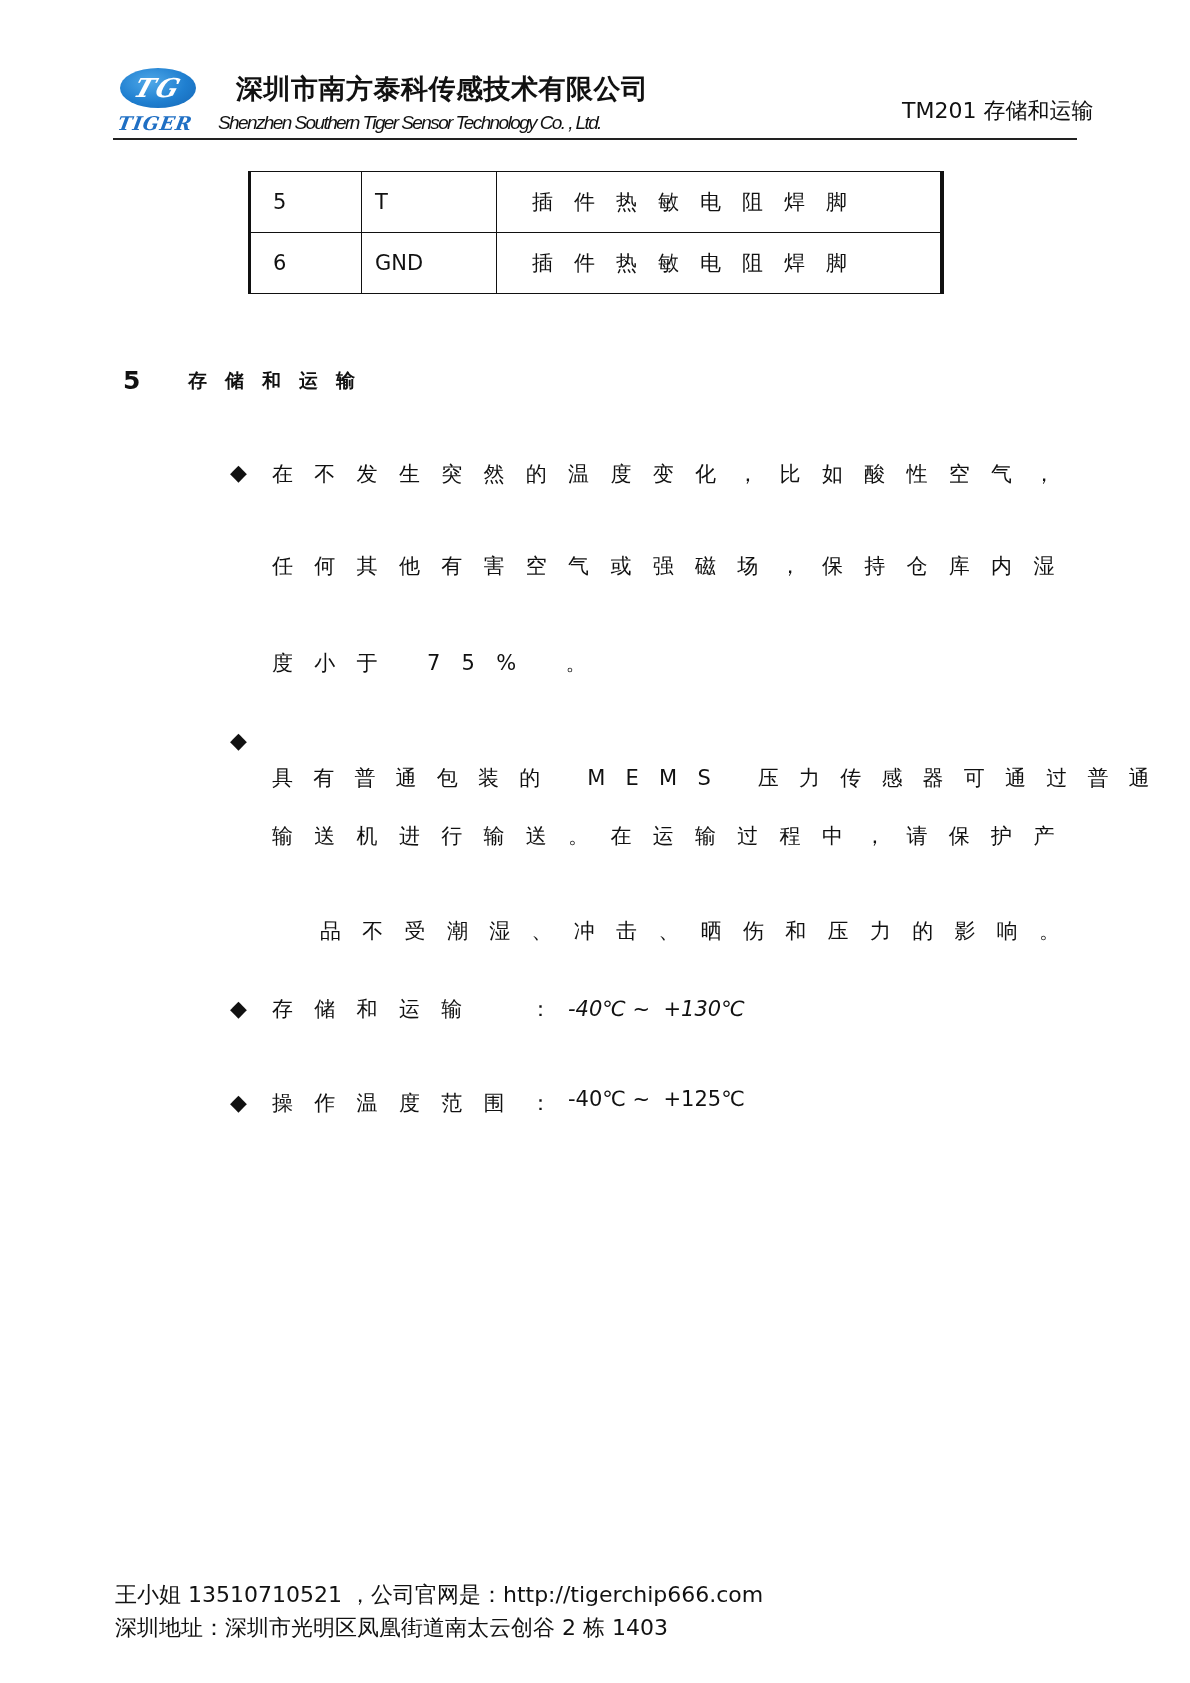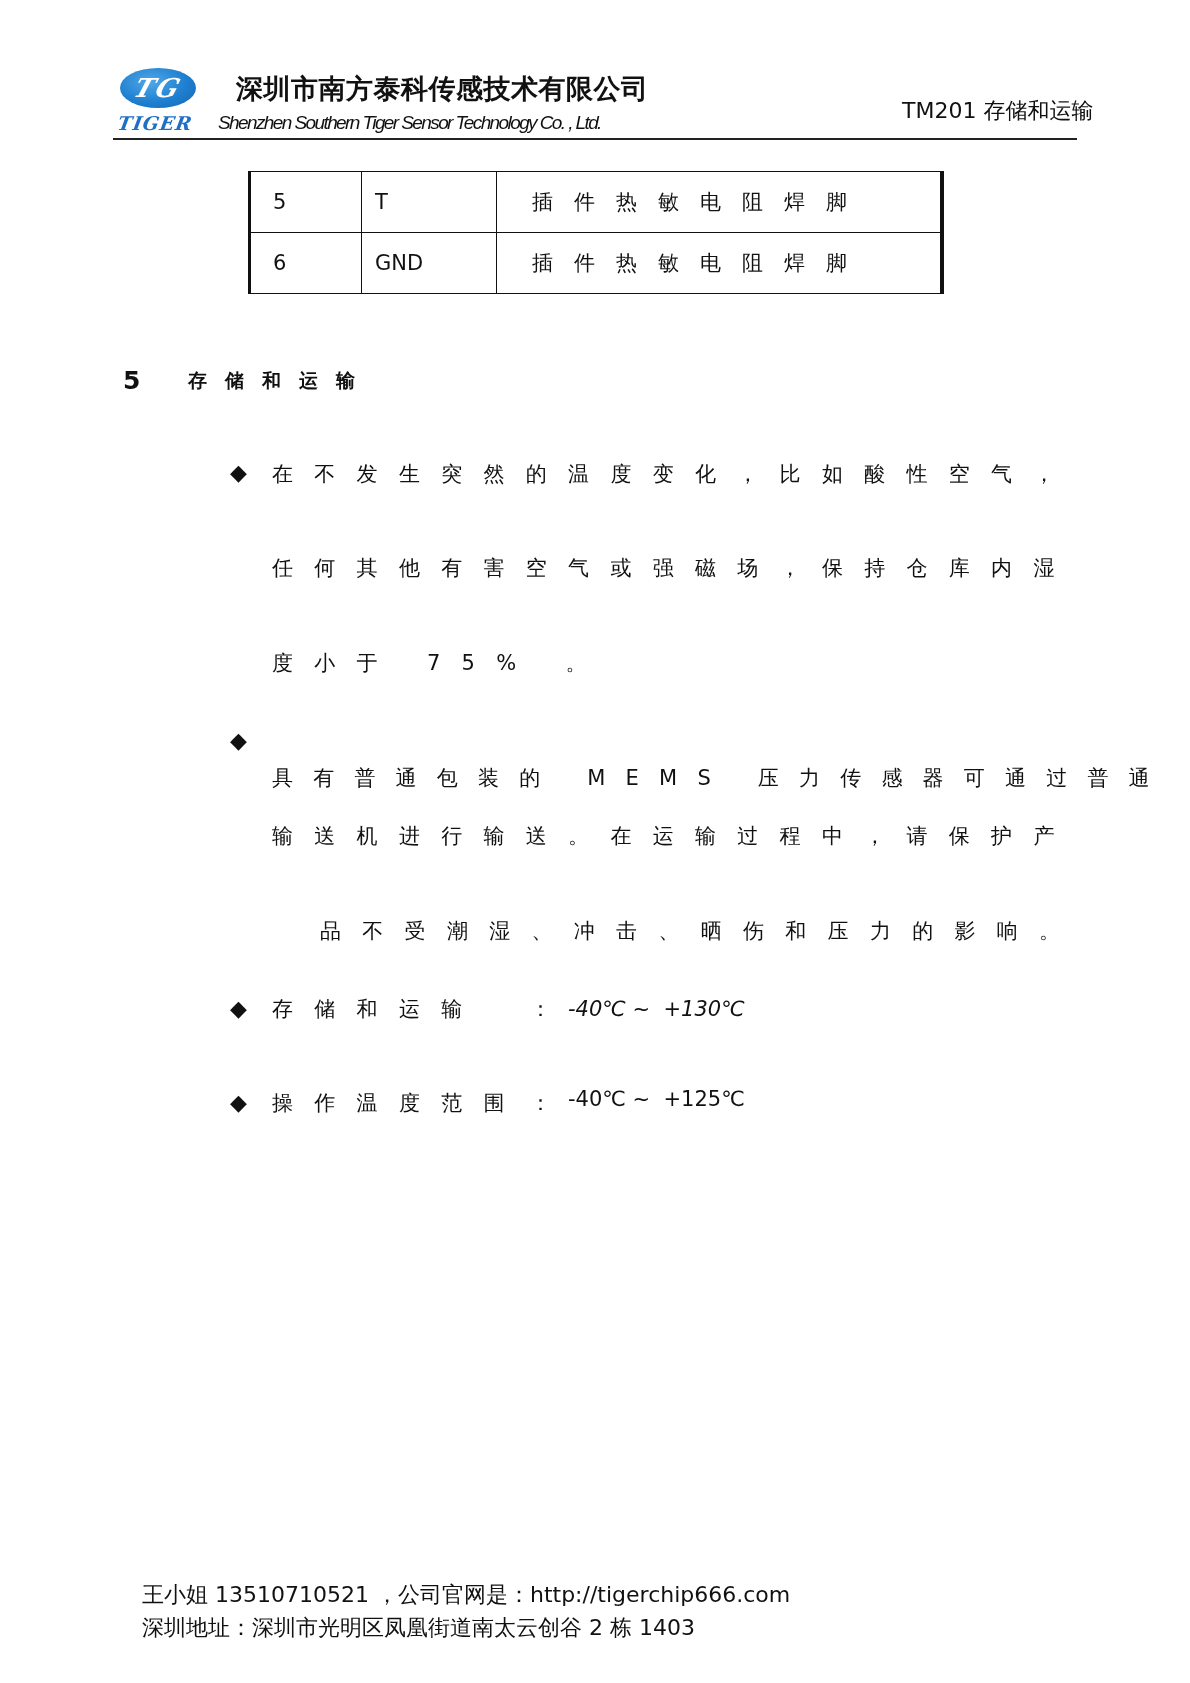--- a/index.html
+++ b/index.html
@@ -29,21 +29,21 @@
   .pin-table td.c2 { width: 135px; padding-left: 13px; box-sizing: border-box; }
   .pin-table td.c3 { width: 445px; padding-left: 35px; box-sizing: border-box; border-right: 4px solid #111; letter-spacing: 21px; }
 
   
   .sec-num { left: 123px; top: 366px; font-size: 25px; font-weight: bold; line-height: 30px; }
   .sec-title { left: 188px; top: 365px; font-size: 19px; font-weight: bold; line-height: 30px; letter-spacing: 18px; }
 
   
   .bullet { font-size: 22px; line-height: 26px; }
   .line { font-size: 21px; line-height: 26px; letter-spacing: 21.3px; }
-  .footer { left: 115px; font-size: 22px; line-height: 28px; margin-left: 27px; }
+  .footer { left: 115px; font-size: 22px; line-height: 28px; }
 </style>
 </head>
 <body>
 
 <div class="abs logo-ellipse">
   <div class="abs logo-tg">TG</div>
 </div>
 <div class="abs logo-tiger">TIGER</div>
 <div class="abs company-cn">深圳市南方泰科传感技术有限公司</div>
 <div class="abs company-en">Shenzhen Southern Tiger Sensor Technology Co. , Ltd.</div>
@@ -63,21 +63,21 @@
     <td class="c3">插件热敏电阻焊脚</td>
   </tr>
 </tbody>
   </table>
 
 <div class="abs sec-num">5</div>
 <div class="abs sec-title">存储和运输</div>
 
 <div class="abs bullet" style="left:230px; top:460px;">◆</div>
 <div class="abs line" style="left:272px; top:461px;">在不发生突然的温度变化，比如酸性空气，</div>
-<div class="abs line" style="left:272px; top:555px;">任何其他有害空气或强磁场，保持仓库内湿</div>
+<div class="abs line" style="left:272px; top:555px;font-family:Liberation Mono, monospace;">任何其他有害空气或强磁场，保持仓库内湿</div>
 <div class="abs line" style="left:272px; top:650px;">度小于 75% 。</div>
 
 <div class="abs bullet" style="left:230px; top:728px;">◆</div>
 <div class="abs line" style="left:272px; top:729px; letter-spacing:20.2px;margin-top:36px;">具有普通包装的 MEMS 压力传感器可通过普通</div>
 <div class="abs line" style="left:272px; top:823px;">输送机进行输送。在运输过程中，请保护产</div>
 <div class="abs line" style="left:272px; top:918px;margin-left:48px;">品不受潮湿、冲击、晒伤和压力的影响。</div>
 
 <div class="abs bullet" style="left:230px; top:996px;">◆</div>
 <div class="abs line" style="left:272px; top:996px;">存储和运输</div>
 <div class="abs line" style="left:530px; top:996px;">：</div>

